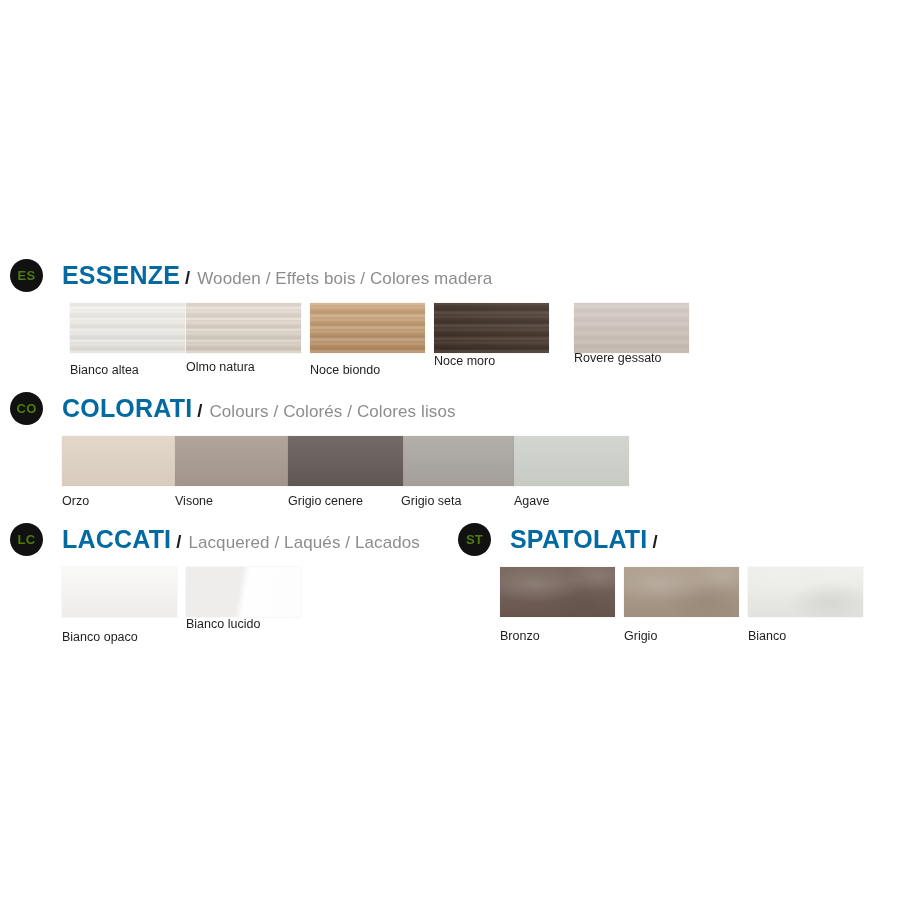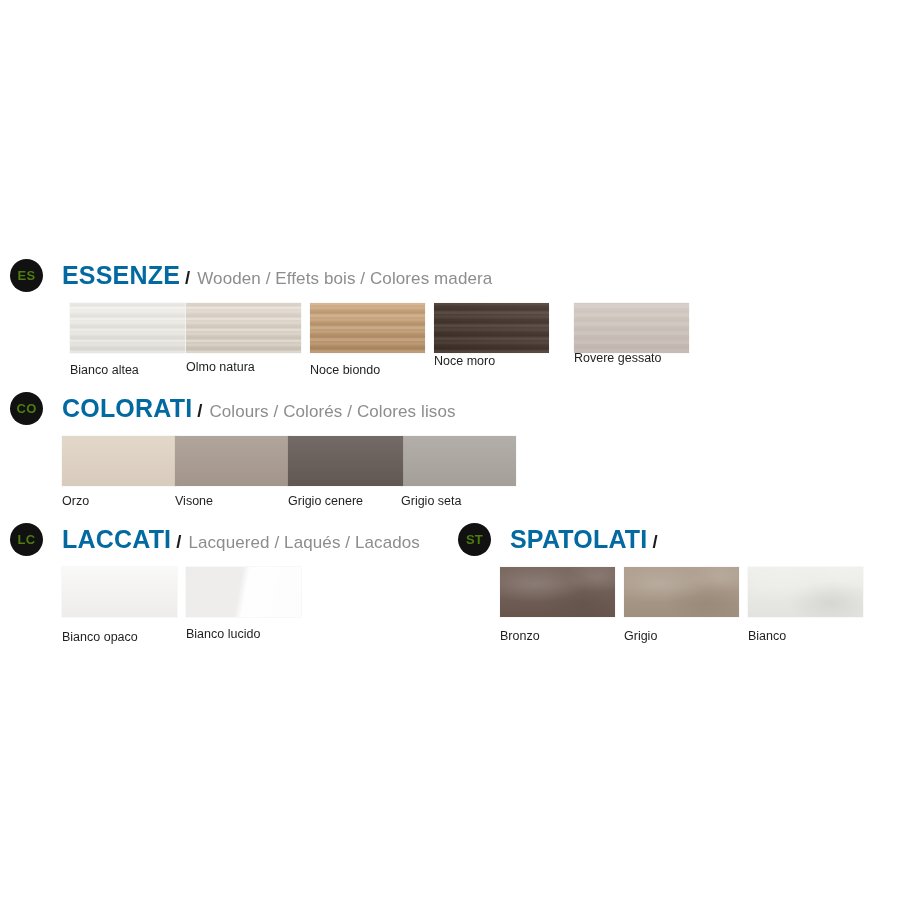--- a/index.html
+++ b/index.html
@@ -187,20 +187,26 @@
             <div class="grain" style="background:#aaa59f;background-image:linear-gradient(180deg, rgba(255,255,255,0.10), rgba(0,0,0,0.035));"></div>
           </div>
           <div class="swatch-label" style="margin-top: 8px;">Grigio seta</div>
         </div>
         <div class="swatch-cell" style="left: 278px;">
           <div class="swatch">
             <div class="grain" style="background:#645a56;background-image:linear-gradient(180deg, rgba(255,255,255,0.10), rgba(0,0,0,0.035));"></div>
           </div>
           <div class="swatch-label" style="margin-top: 8px;">Grigio cenere</div>
         </div>
+        <div class="swatch-cell" style="left: 504px;">
+          <div class="swatch">
+            <div class="grain" style="background:#ced2cb;background-image:linear-gradient(180deg, rgba(255,255,255,0.10), rgba(0,0,0,0.035));"></div>
+          </div>
+          <div class="swatch-label" style="margin-top: 8px;">Agave</div>
+        </div>
       </div>
     </div>
     <div class="section" style="left: 10px; top: 522px;">
       <div class="section-header">
         <div class="badge">LC</div>
         <div class="section-titles">
           <span class="title-main">LACCATI</span>
           <span class="title-slash">/</span>
           <span class="title-sub">Lacquered / Laqués / Lacados</span>
         </div>
@@ -209,21 +215,21 @@
         <div class="swatch-cell" style="left: 52px;">
           <div class="swatch">
             <div class="grain" style="background:#f3f2f0;background-image:linear-gradient(180deg, rgba(255,255,255,0.55), rgba(0,0,0,0.022));"></div>
           </div>
           <div class="swatch-label" style="margin-top: 13px;">Bianco opaco</div>
         </div>
         <div class="swatch-cell" style="left: 176px;">
           <div class="swatch">
             <div class="grain" style="background:#f6f5f4;background-image:linear-gradient(100deg, rgba(0,0,0,0.035) 0%, rgba(0,0,0,0.03) 46%, rgba(255,255,255,0.95) 52%, rgba(255,255,255,0.75) 100%);"></div>
           </div>
-          <div class="swatch-label" style="margin-top: 10px;">Bianco lucido</div>
+          <div class="swatch-label" style="margin-top: 0;">Bianco lucido</div>
         </div>
       </div>
     </div>
     <div class="section" style="left: 458px; top: 522px;">
       <div class="section-header">
         <div class="badge">ST</div>
         <div class="section-titles">
           <span class="title-main">SPATOLATI</span>
           <span class="title-slash">/</span>
         </div>

